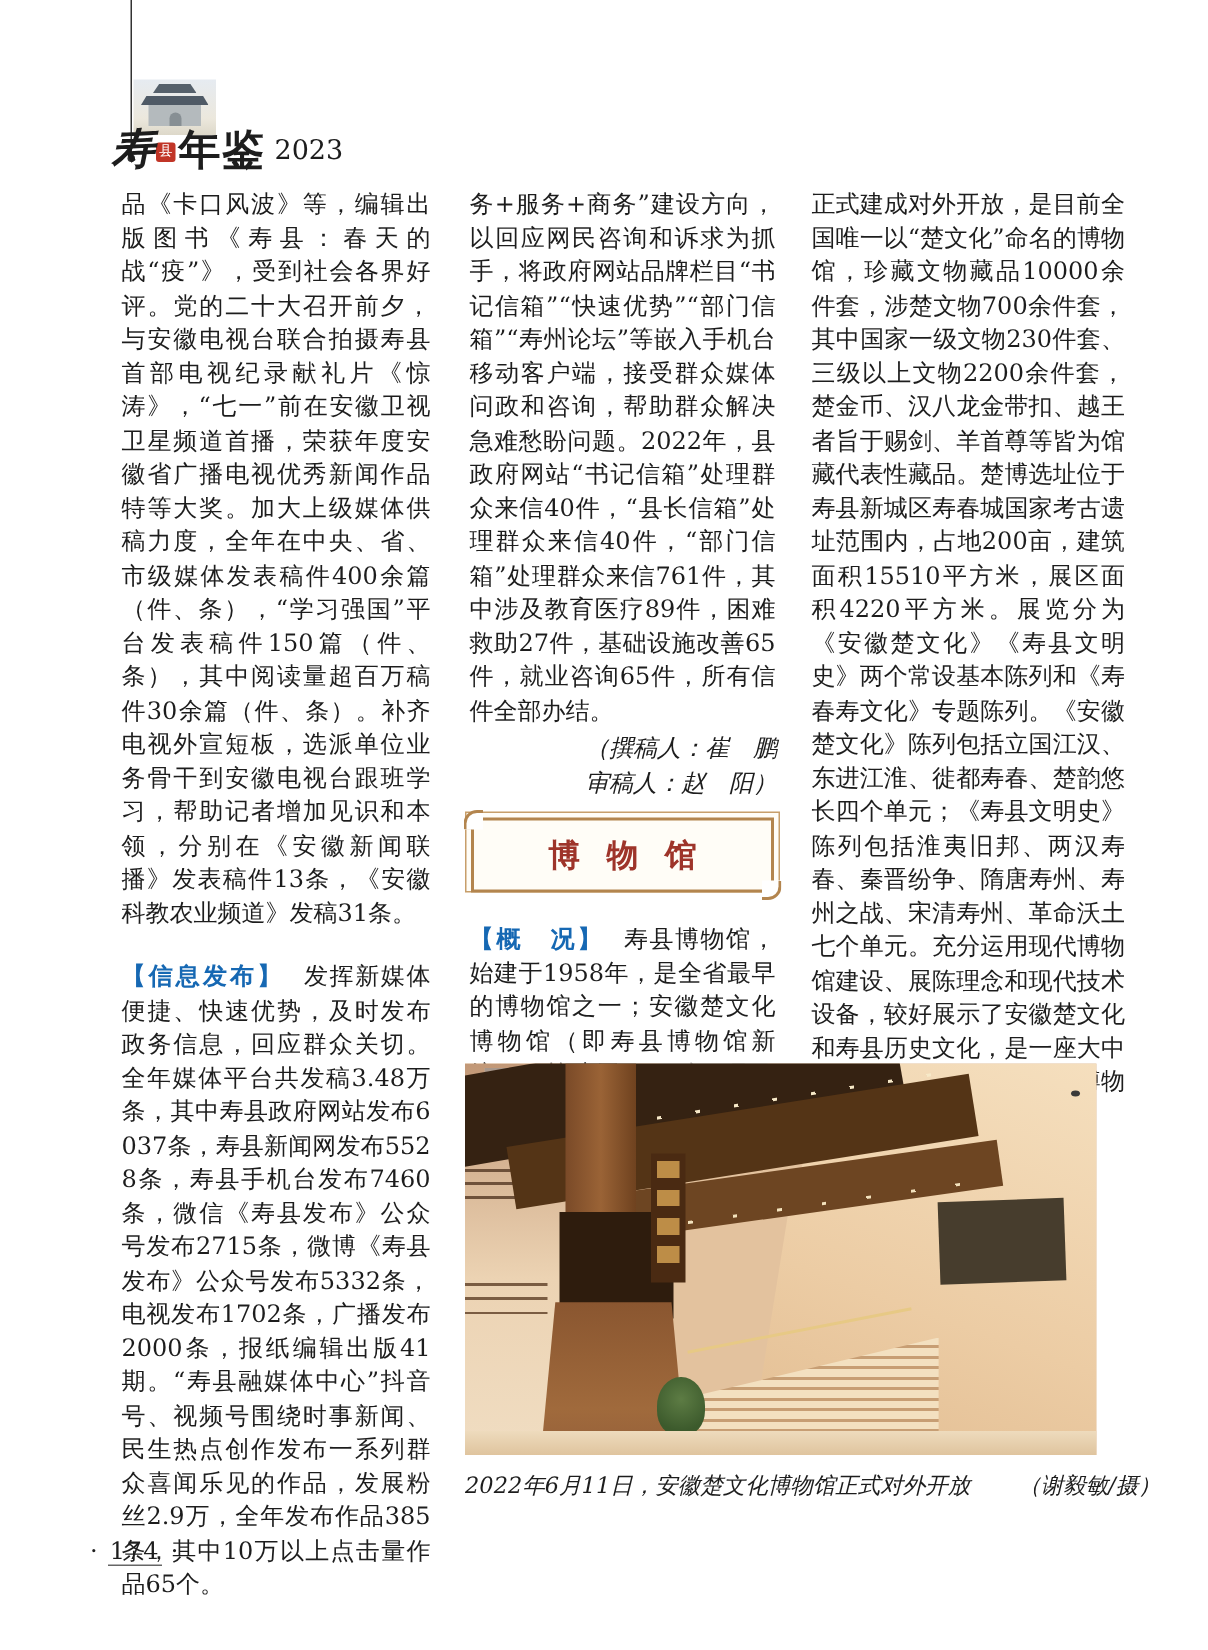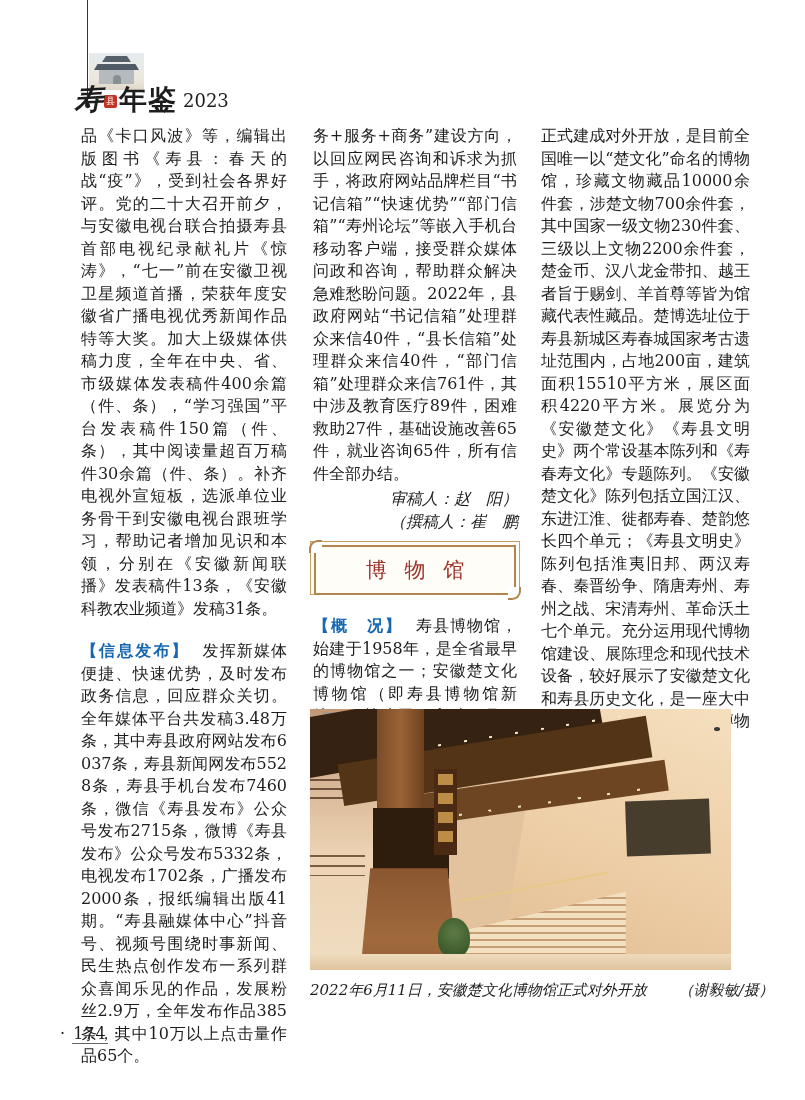--- a/index.html
+++ b/index.html
@@ -42,21 +42,21 @@
   
   .credits{text-align:right;font-style:italic;padding-right:2px;}
 
   
   .mbox{position:relative;margin:8px 0 20px 0;height:46px;border:1px solid #c79e6a;background:#fffdf7;padding:3px;}
   .mbox-inner{position:relative;height:100%;border:2px solid #b3854e;display:flex;align-items:center;justify-content:center;}
   .mbox-inner::before{content:"";position:absolute;left:-7px;top:-7px;width:11px;height:11px;
        border-left:2px solid #b3854e;border-top:2px solid #b3854e;border-radius:9px 0 0 0;background:#fff;}
   .mbox-inner::after{content:"";position:absolute;right:-7px;bottom:-7px;width:11px;height:11px;
        border-right:2px solid #b3854e;border-bottom:2px solid #b3854e;border-radius:0 0 9px 0;background:#fff;}
-  .mbox-text{color:#9e342a;font-size:21px;font-weight:normal;font-family:"DejaVu Sans","Liberation Sans",sans-serif;
+  .mbox-text{color:#9e342a;font-size:21px;font-weight:bold;font-family:"DejaVu Sans","Liberation Sans",sans-serif;
        letter-spacing:0.85em;margin-right:-0.85em;}
 
   
   .photo{position:absolute;left:310px;top:709px;width:421px;height:261px;overflow:hidden;background:#e3c29e;}
   .photo div{position:absolute;}
   .ph-wall-left{left:0;top:0;width:24%;height:100%;background:linear-gradient(180deg,#c29877 0%,#ecd3b3 55%,#f0ddc2 100%);}
   .ph-slats1{left:0;top:27%;width:15%;height:9%;background:repeating-linear-gradient(180deg,#6e513a 0 2px,transparent 2px 9px);}
   .ph-slats2{left:0;top:56%;width:13%;height:8%;background:repeating-linear-gradient(180deg,#7a5c42 0 2px,transparent 2px 10px);}
   .ph-wall-right{right:0;top:0;width:55%;height:100%;
        background:linear-gradient(200deg,#f5dfbe 0%,#ecccA4 60%,#e2bd92 100%);
@@ -122,22 +122,22 @@
   <div class="col col1">
     <p>品《卡口风波》等，编辑出版图书《寿县：春天的战“疫”》，受到社会各界好评。党的二十大召开前夕，与安徽电视台联合拍摄寿县首部电视纪录献礼片《惊涛》，“七一”前在安徽卫视卫星频道首播，荣获年度安徽省广播电视优秀新闻作品特等大奖。加大上级媒体供稿力度，全年在中央、省、市级媒体发表稿件400余篇（件、条），“学习强国”平台发表稿件150篇（件、条），其中阅读量超百万稿件30余篇（件、条）。补齐电视外宣短板，选派单位业务骨干到安徽电视台跟班学习，帮助记者增加见识和本领，分别在《安徽新闻联播》发表稿件13条，《安徽科教农业频道》发稿31条。</p>
     <div class="gap"></div>
     <p><span class="sec-label">【信息发布】</span><span>发挥新媒体便捷、快速优势，及时发布政务信息，回应群众关切。全年媒体平台共发稿3.48万条，其中寿县政府网站发布6037条，寿县新闻网发布5528条，寿县手机台发布7460条，微信《寿县发布》公众号发布2715条，微博《寿县发布》公众号发布5332条，电视发布1702条，广播发布2000条，报纸编辑出版41期。“寿县融媒体中心”抖音号、视频号围绕时事新闻、民生热点创作发布一系列群众喜闻乐见的作品，发展粉丝2.9万，全年发布作品385条，其中10万以上点击量作品65个。</span></p>
     <div class="gap"></div>
   </div>
 
   <div class="col col2">
     <p>务+服务+商务”建设方向，以回应网民咨询和诉求为抓手，将政府网站品牌栏目“书记信箱”“快速优势”“部门信箱”“寿州论坛”等嵌入手机台移动客户端，接受群众媒体问政和咨询，帮助群众解决急难愁盼问题。2022年，县政府网站“书记信箱”处理群众来信40件，“县长信箱”处理群众来信40件，“部门信箱”处理群众来信761件，其中涉及教育医疗89件，困难救助27件，基础设施改善65件，就业咨询65件，所有信件全部办结。</p>
     <div class="credits">
+      <div>（撰稿人：崔　鹏</div>
       <div>审稿人：赵　阳）</div>
-      <div>（撰稿人：崔　鹏</div>
     </div>
     <div class="mbox">
       <div class="mbox-inner">
         <span class="mbox-text">博物馆</span>
       </div>
     </div>
     <p><span class="sec-label">【概　况】</span><span>寿县博物馆，始建于1958年，是全省最早的博物馆之一；安徽楚文化博物馆（即寿县博物馆新馆），筹建于2015年6月，2022年6月11日</span></p>
   </div>
 
   <div class="col col3">

